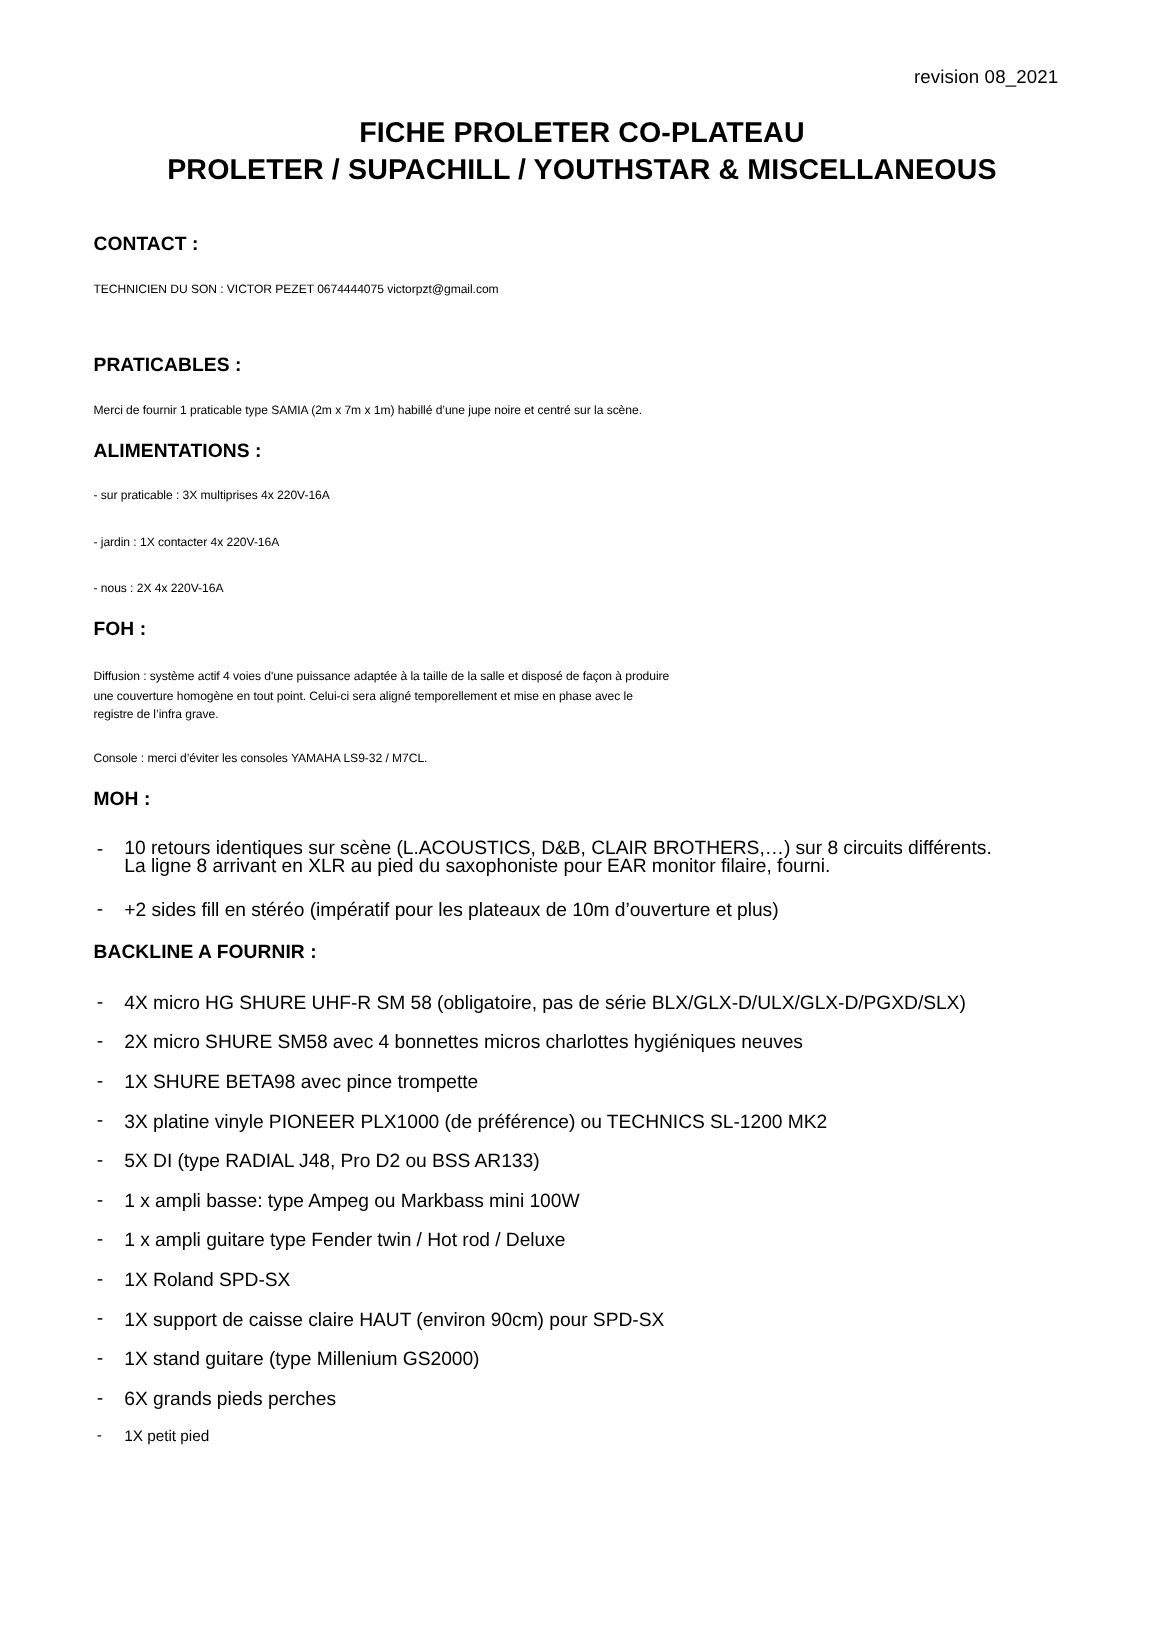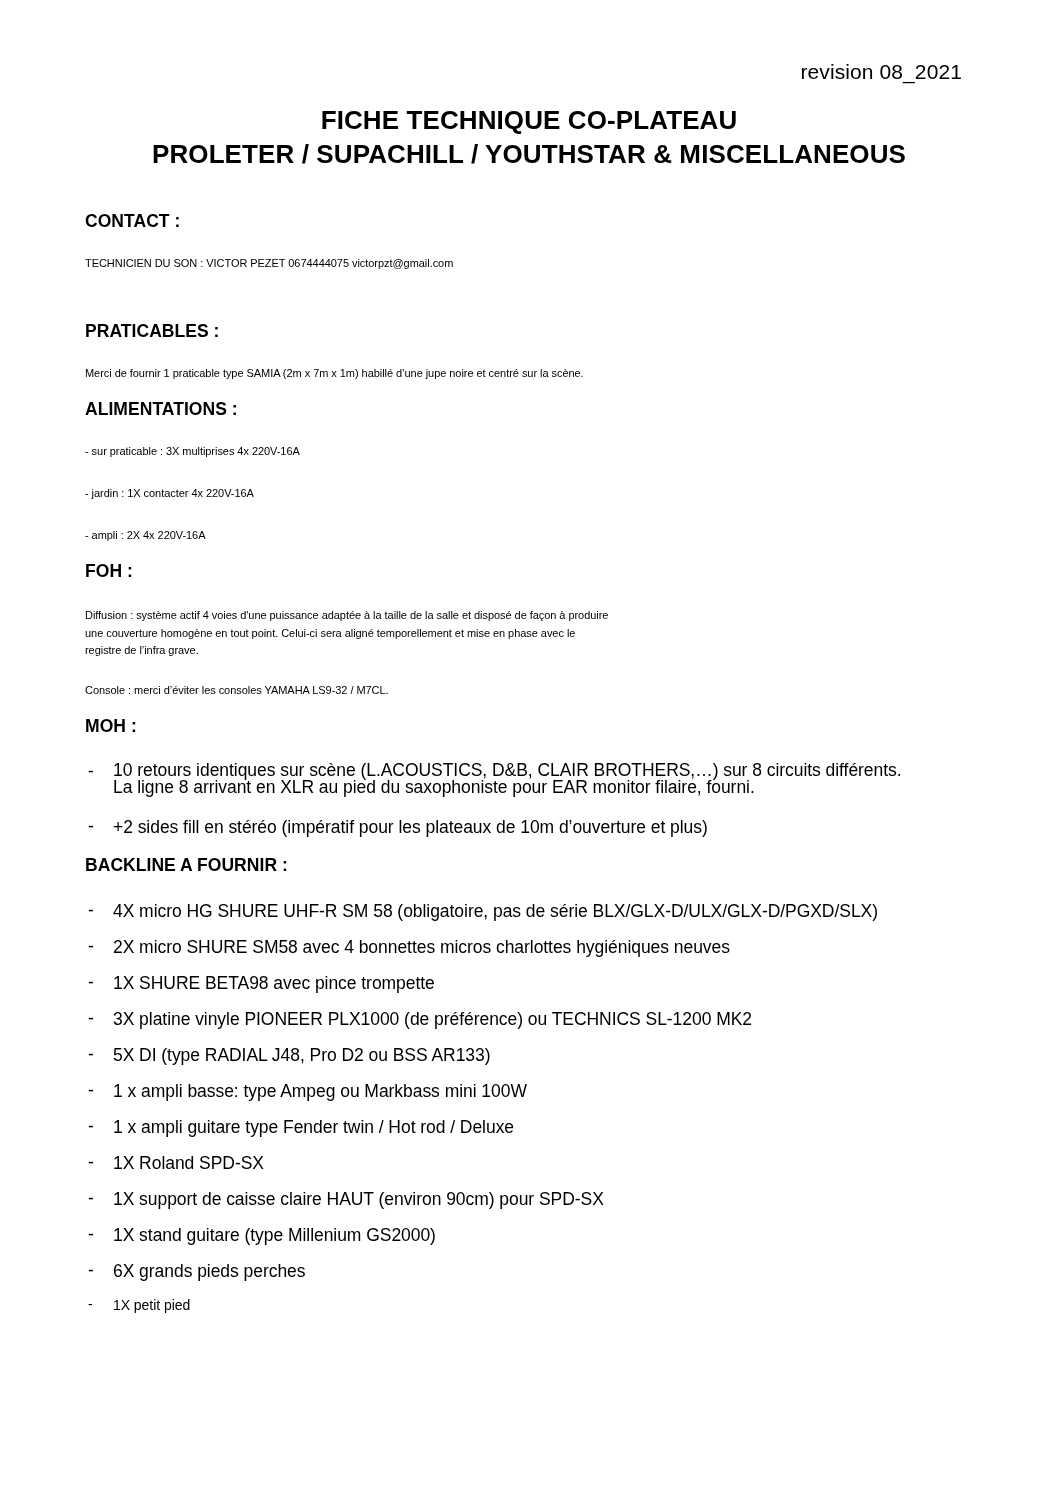--- a/index.html
+++ b/index.html
@@ -17,21 +17,21 @@
     width: 1058px;
     height: 1497px;
     background: #ffffff;
     overflow: hidden;
     box-sizing: border-box;
   }
   .revision {
     position: absolute;
     top: 60px;
     right: 96px;
-    font-size: 21px;
+    font-size: 17px;
     line-height: 1.15;
     letter-spacing: 0.1px;
     white-space: nowrap;
   }
   .title-block {
     position: absolute;
     top: 103px;
     left: 0;
     width: 1058px;
     text-align: center;
@@ -96,21 +96,21 @@
   .sub { display: block; }
 </style>
 </head>
 <body>
 
 <div class="page">
 
   <div class="revision">revision 08_2021</div>
 
   <div class="title-block">
-    <span class="title-line">FICHE TECHNIQUE CO-PLATEAU</span>
+    <span class="title-line">FICHE PROLETER CO-PLATEAU</span>
     <span class="title-line">PROLETER / SUPACHILL / YOUTHSTAR &amp; MISCELLANEOUS</span>
   </div>
 
   <div class="content">
 
     <div class="h-sec">CONTACT :</div>
     <div class="sp-22"></div>
     <div class="para">TECHNICIEN DU SON : VICTOR PEZET 0674444075 victorpzt@gmail.com</div>
     <div class="sp-22"></div>
 
@@ -121,21 +121,21 @@
     <div class="para">Merci de fournir 1 praticable type SAMIA (2m x 7m x 1m) habillé d’une jupe noire et centré sur la scène.</div>
 
     <div class="sp-16"></div>
 
     <div class="h-sec">ALIMENTATIONS :</div>
     <div class="sp-22"></div>
     <div class="para">- sur praticable : 3X multiprises 4x 220V-16A</div>
     <div class="sp-22"></div>
     <div class="para">- jardin : 1X contacter 4x 220V-16A</div>
     <div class="sp-22"></div>
-    <div class="para">- ampli : 2X 4x 220V-16A</div>
+    <div class="para">- nous : 2X 4x 220V-16A</div>
 
     <div class="sp-16"></div>
 
     <div class="h-sec">FOH :</div>
     <div class="sp-26"></div>
     <div class="para tight">Diffusion : système actif 4 voies d'une puissance adaptée à la taille de la salle et disposé de façon à produire</div>
     <div class="para tight">une couverture homogène en tout point. Celui-ci sera aligné temporellement et mise en phase avec le</div>
     <div class="para tight">registre de l’infra grave.</div>
     <div class="sp-20"></div>
     <div class="para">Console : merci d’éviter les consoles YAMAHA LS9-32 / M7CL.</div>

